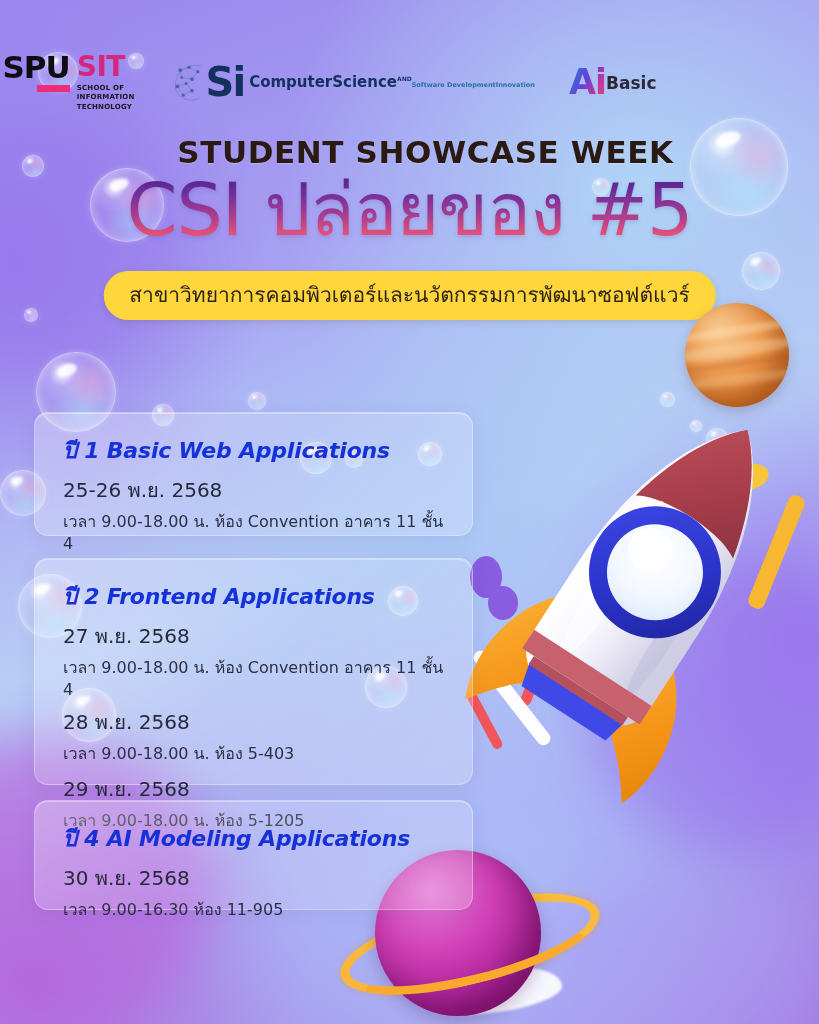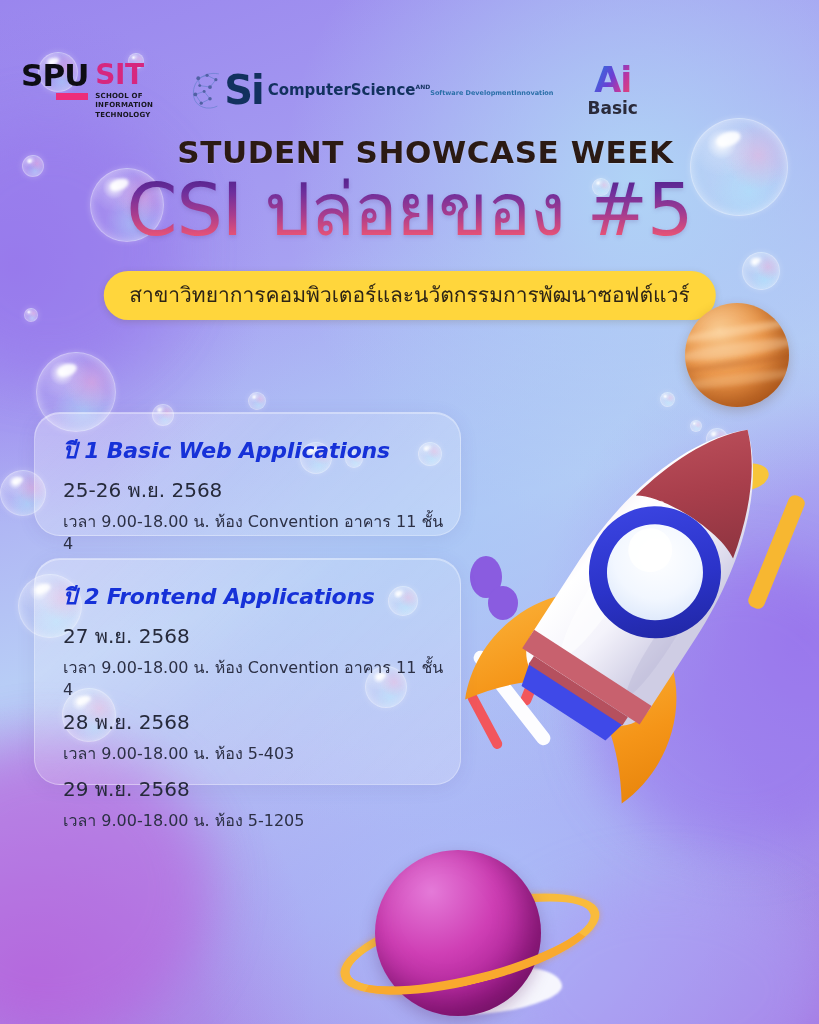--- a/index.html
+++ b/index.html
@@ -32,21 +32,21 @@
     border:1px solid rgba(255,255,255,0.42);
   }
   .bubble::after{
     content:"";position:absolute;left:26%;top:14%;width:26%;height:15%;
     border-radius:50%;background:rgba(255,255,255,0.9);filter:blur(1.6px);
     transform:rotate(-18deg);
   }
   
   .logos{
     position:absolute;left:0;top:48px;width:659px;height:68px;
-    display:flex;align-items:center;justify-content:center;gap:34px;margin-top:8px;
+    display:flex;align-items:center;justify-content:center;gap:34px;
   }
   .logo-spu{display:flex;align-items:flex-start;gap:7px;}
   .spu-word{
     font-family:"DejaVu Sans",sans-serif;font-weight:bold;font-size:31px;
     color:#0d0d14;letter-spacing:-1px;line-height:1;position:relative;
   }
   .spu-word::after{
     content:"";position:absolute;left:52%;bottom:-9px;width:48%;height:7px;background:#ee2d7a;
   }
   .sit-stack{display:flex;flex-direction:column;line-height:1;padding-top:1px;}
@@ -62,21 +62,21 @@
   .csi-net{width:46px;height:44px;opacity:.55;}
   .csi-si{
     font-family:"DejaVu Sans",sans-serif;font-weight:bold;font-size:40px;
     color:#12315e;line-height:1;letter-spacing:-2px;margin-left:-12px;
   }
   .csi-txt{display:flex;flex-direction:row;line-height:1;margin-left:2px;align-items:flex-end;}
   .csi-l1{font-family:"DejaVu Sans",sans-serif;font-weight:bold;font-size:15px;color:#12315e;}
   .csi-l2{font-family:"DejaVu Sans",sans-serif;font-weight:bold;font-size:15px;color:#12315e;}
   .csi-l2 .and{font-size:6px;vertical-align:super;}
   .csi-l3{font-family:"DejaVu Sans",sans-serif;font-weight:bold;font-size:6.5px;color:#2a6fa8;margin-top:2px;line-height:1.3;}
-  .logo-ai{display:flex;flex-direction:column;align-items:center;line-height:1;}
+  .logo-ai{display:flex;align-items:center;line-height:1;}
   .ai-word{
     font-family:"DejaVu Sans",sans-serif;font-weight:bold;font-size:35px;letter-spacing:-1px;
     background:linear-gradient(118deg,#1f7fe0 0%, #6a3fd4 45%, #c0379e 72%, #e8486c 100%);
     -webkit-background-clip:text;background-clip:text;color:transparent;
   }
   .ai-sub{font-family:"DejaVu Sans",sans-serif;font-weight:bold;font-size:17px;color:#2a2a3a;margin-top:2px;}
   
   .kicker{
     position:absolute;left:16px;top:134px;width:819px;text-align:center;
     font-family:"DejaVu Sans",sans-serif;font-weight:bold;font-size:31px;letter-spacing:.6px;
@@ -93,24 +93,25 @@
   .ribbon{
     position:absolute;left:50%;transform:translateX(-50%);top:271px;
     background:#ffd63c;border-radius:26px;padding:7px 26px 9px;
     box-shadow:0 2px 7px rgba(90,70,20,.18);
   }
   .ribbon span{
     font-family:"DejaVu Sans",sans-serif;font-size:21px;color:#2d2416;white-space:nowrap;font-weight:normal;
   }
   
   .card{
-    position:absolute;border-radius:26px;
+    position:absolute;border-radius:14px;
     background:linear-gradient(135deg, rgba(255,255,255,0.30) 0%, rgba(255,255,255,0.14) 48%, rgba(255,255,255,0.22) 100%);
     border:1px solid rgba(255,255,255,0.30);
     box-shadow:0 3px 18px rgba(90,70,160,.10), inset 0 1px 0 rgba(255,255,255,.35);
+    padding-left:12px;
   }
   .card-title{
     font-family:"DejaVu Sans",sans-serif;font-weight:bold;font-style:italic;
     font-size:22px;color:#1631d8;letter-spacing:-.2px;margin:0 0 6px 0;
   }
   .card-date{
     font-family:"DejaVu Sans",sans-serif;font-size:20px;color:#262a3b;margin:0 0 3px 0;font-weight:normal;
   }
   .card-detail{
     font-family:"DejaVu Sans",sans-serif;font-size:16px;color:#2c3045;margin:0 0 7px 0;font-weight:normal;
@@ -337,14 +338,21 @@
       <div class="card-title">ปี 2 Frontend Applications</div>
       <div class="card-date">27 พ.ย. 2568</div>
       <div class="card-detail">เวลา 9.00-18.00 น. ห้อง Convention อาคาร 11 ชั้น 4</div>
       <div class="card-date">28 พ.ย. 2568</div>
       <div class="card-detail">เวลา 9.00-18.00 น. ห้อง 5-403</div>
       <div class="card-date">29 พ.ย. 2568</div>
       <div class="card-detail">เวลา 9.00-18.00 น. ห้อง 5-1205</div>
     </div>
   </div>
 
+  <div class="card" style="left:34px;top:800px;width:425px;height:108px;">
+    <div class="card-pad">
+      <div class="card-title">ปี 4 AI Modeling Applications</div>
+      <div class="card-date">30 พ.ย. 2568</div>
+      <div class="card-detail">เวลา 9.00-16.30 ห้อง 11-905</div>
+    </div>
+  </div>
 
 </div>
 
 </body></html>

